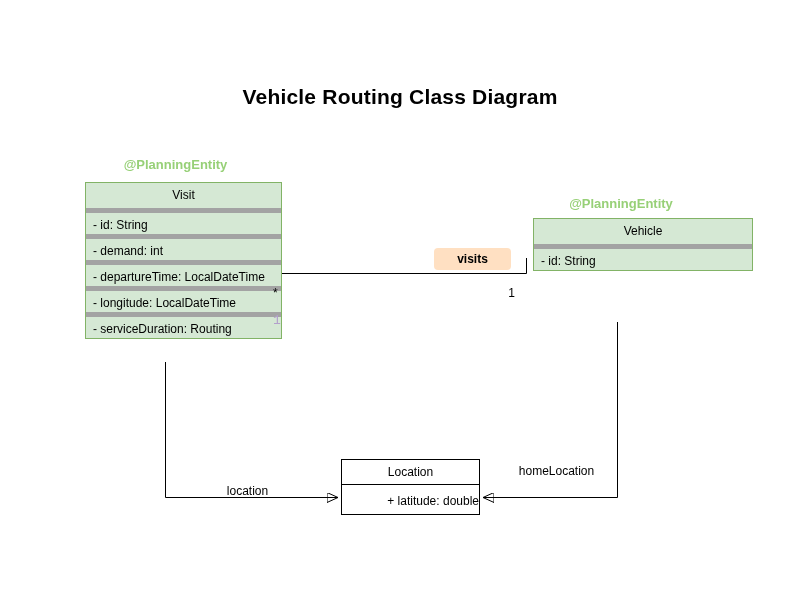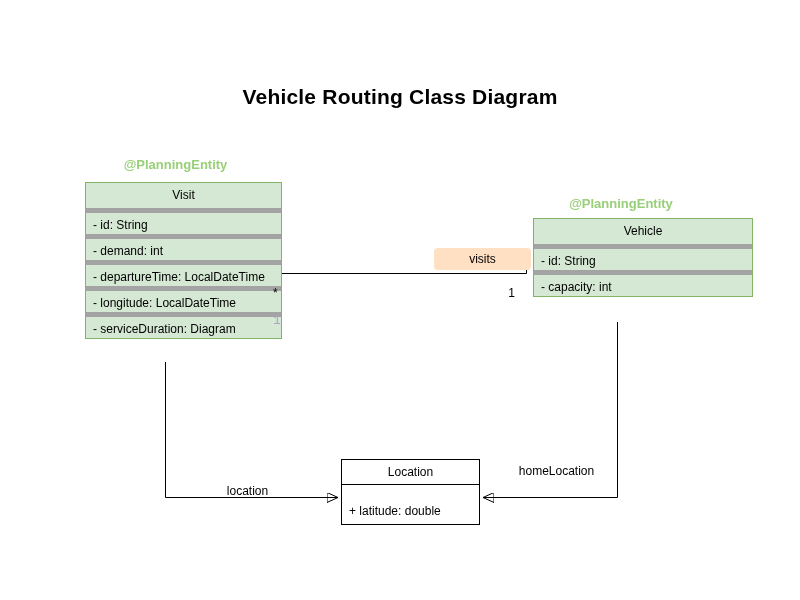--- a/index.html
+++ b/index.html
@@ -19,22 +19,22 @@
   .uml.plain { background:#ffffff; border:1px solid #000000; }
   .uml.plain .hdr { border-bottom:1px solid #000; height:24px; line-height:24px; }
   .uml.plain .row { border-top:none; height:26px; line-height:26px; }
   .annotation {
     position:absolute; font-weight:bold; font-size:13px; text-align:center; white-space:nowrap;
   }
   .annotation.green { color:#97d077; }
   .annotation.orange { color:#fbc690; }
   .edge-label { position:absolute; font-size:12px; text-align:center; white-space:nowrap; }
   .visits-chip {
-    position:absolute; left:434px; top:248px; width:97px; height:22px; line-height:22px;
-    background:#ffe0c2; border-radius:4px; text-align:center; font-size:12px;
+    position:absolute; left:434px; top:248px; width:77px; height:22px; line-height:22px;
+    background:#ffe0c2; border-radius:4px; text-align:center; font-size:12px;font-weight:bold;
   }
   .mult { position:absolute; font-size:12px; }
   .mult.lavender { color:#b3a0cc; font-family:"Liberation Mono", monospace; font-size:13px; }
 </style>
 </head>
 <body>
 
 <div class="canvas">
 
   <svg class="edges" width="800" height="600">
@@ -50,33 +50,32 @@
 
   <div class="title">Vehicle Routing Class Diagram</div>
 
   <div class="annotation green" style="left:85px; top:157px; width:181px;">@PlanningEntity</div>
   <div class="uml" style="left:85px; top:182px; width:197px;">
     <div class="hdr">Visit</div>
     <div class="row">- id: String</div>
     <div class="row">- demand: int</div>
     <div class="row">- departureTime: LocalDateTime</div>
     <div class="row">- longitude: LocalDateTime</div>
-    <div class="row">- serviceDuration: Diagram</div>
+    <div class="row">- serviceDuration: Routing</div>
   </div>
 
   <div class="annotation green" style="left:527px; top:196px; width:188px;">@PlanningEntity</div>
   <div class="uml" style="left:533px; top:218px; width:220px;">
     <div class="hdr">Vehicle</div>
     <div class="row">- id: String</div>
-    <div class="row">- capacity: int</div>
   </div>
 
   <div class="uml plain" style="left:341px; top:459px; width:139px;">
     <div class="hdr">Location</div>
-    <div class="row" style="margin-top:13px;">+ latitude: double</div>
+    <div class="row" style="margin-top:3px;text-align:right;">+ latitude: double</div>
   </div>
 
   <div class="visits-chip">visits</div>
   <div class="mult" style="left:273px; top:286px;">*</div>
   <div class="mult" style="left:490px; top:286px; width:25px; text-align:right;">1</div>
   <div class="mult lavender" style="left:273px; top:313px;">1</div>
 
   <div class="edge-label" style="left:210px; top:484px; width:75px;">location</div>
   <div class="edge-label" style="left:514px; top:464px; width:85px;">homeLocation</div>
 

